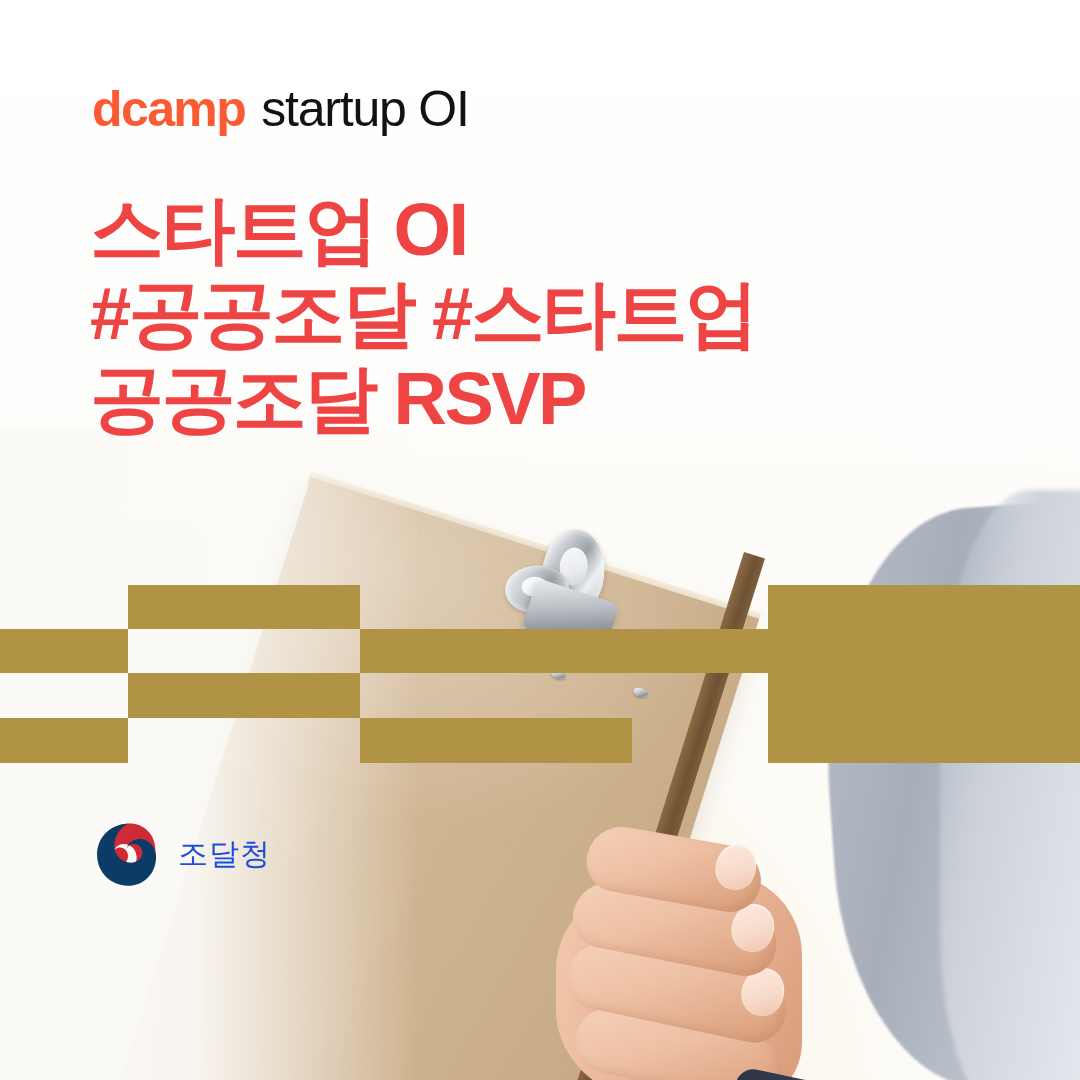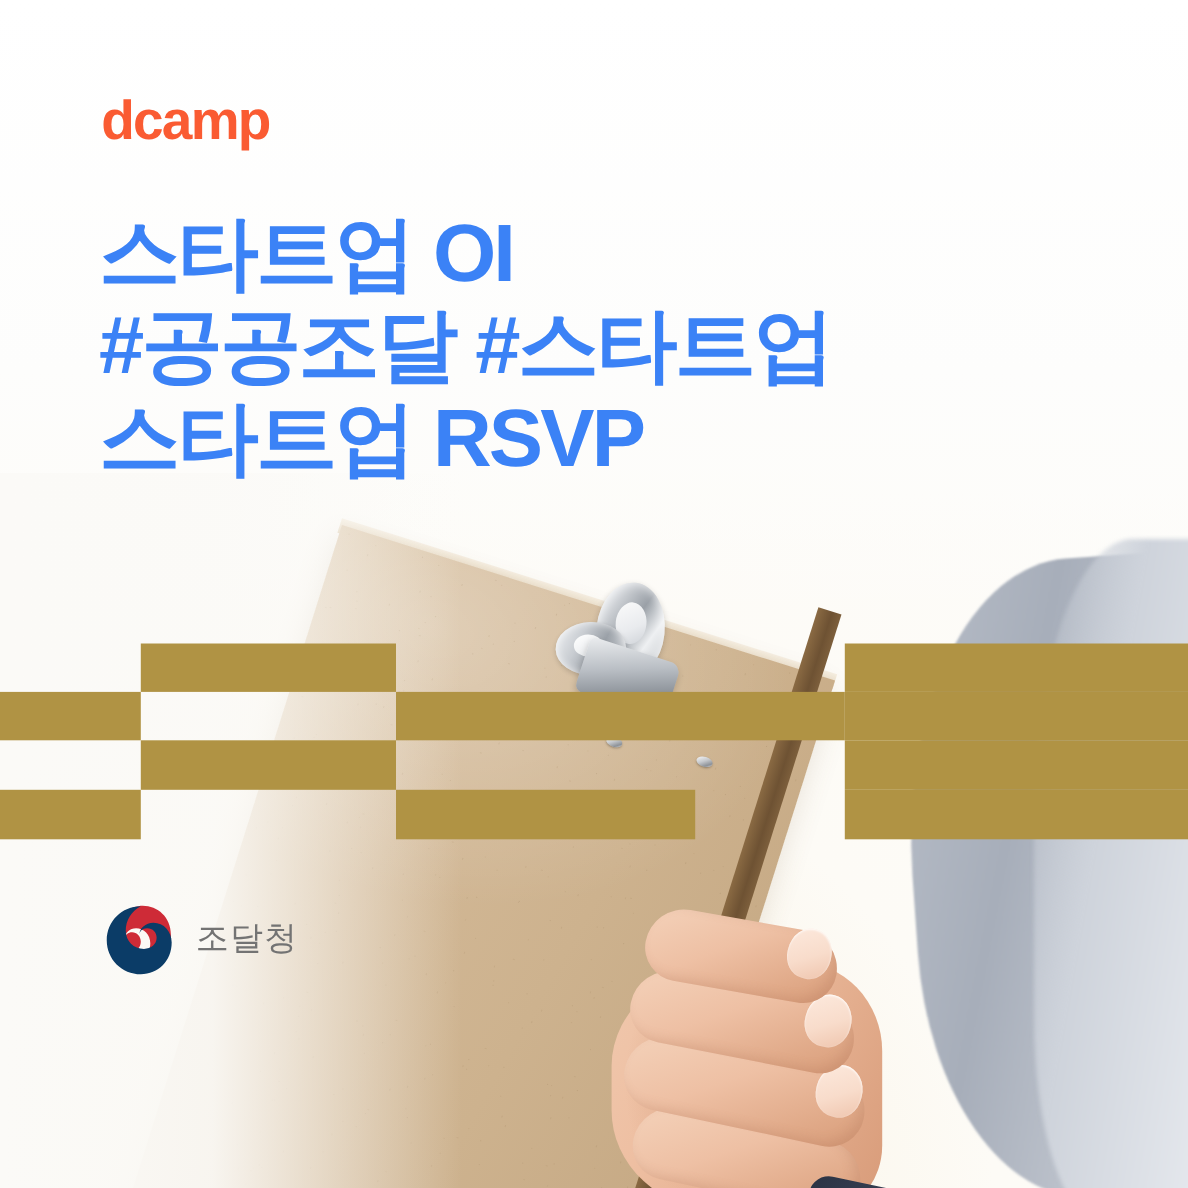--- a/index.html
+++ b/index.html
@@ -62,21 +62,21 @@
     position: absolute;
     left: 90px;
     top: 188px;
     width: 900px;
   }
   .headline-line {
     font-size: 74px;
     font-weight: 700;
     line-height: 1.14;
     letter-spacing: -2.6px;
-    color: #3b82f6;
+    color: #ef4444;
     white-space: nowrap;
   }
 
   
   .gold-layer {
     position: absolute;
     left: 0; top: 0;
     width: 1080px;
     height: 1080px;
     pointer-events: none;
@@ -310,21 +310,21 @@
   .agency {
     display: flex;
     align-items: center;
     gap: 14px;
   }
   .agency-mark { width: 72px; height: 72px; display: block; }
   .agency-name {
     font-size: 30px;
     font-weight: 500;
     letter-spacing: 1px;
-    color: #737373;
+    color: #1d4ed8;
     line-height: 1;
     white-space: nowrap;
   }
 </style>
 </head>
 <body>
 
 <div class="poster">
 
   <div class="bg-base"></div>
@@ -373,26 +373,27 @@
       <div class="gold-bar" style="left: 768px; top: 629px; width: 312px; height: 44px; background: rgb(176, 147, 68);"></div>
       <div class="gold-bar" style="left: 128px; top: 673px; width: 232px; height: 45px; background: rgb(176, 147, 68);"></div>
       <div class="gold-bar" style="left: 768px; top: 673px; width: 312px; height: 45px; background: rgb(176, 147, 68);"></div>
       <div class="gold-bar" style="left: 0px; top: 718px; width: 128px; height: 45px; background: rgb(176, 147, 68);"></div>
       <div class="gold-bar" style="left: 360px; top: 718px; width: 272px; height: 45px; background: rgb(176, 147, 68);"></div>
       <div class="gold-bar" style="left: 768px; top: 718px; width: 312px; height: 45px; background: rgb(176, 147, 68);"></div>
     </div>
 
   <div class="logo-row">
     <span class="logo-dcamp">dcamp</span>
+    <span class="logo-rest">startup OI</span>
   </div>
 
   <div class="headline">
     <div class="headline-line">스타트업 OI</div>
     <div class="headline-line">#공공조달 #스타트업</div>
-    <div class="headline-line">스타트업 RSVP</div>
+    <div class="headline-line">공공조달 RSVP</div>
   </div>
 
   <div class="agencies">
 
     <div class="agency">
       <svg class="agency-mark" viewBox="0 0 100 100">
         <path d="M50 6 A44 44 0 1 1 49.6 6 Z" fill="none"></path>
         <path d="M88 44 C88 20 68 5 47 8 C28 11 14 26 14 45 C14 58 23 67 34 67
                  C43 67 50 61 50 53 C50 46 45 41 39 41 C34 41 30 44 30 49
                  C30 42 36 36 44 36 C54 36 62 44 62 55 C62 70 49 81 34 81

